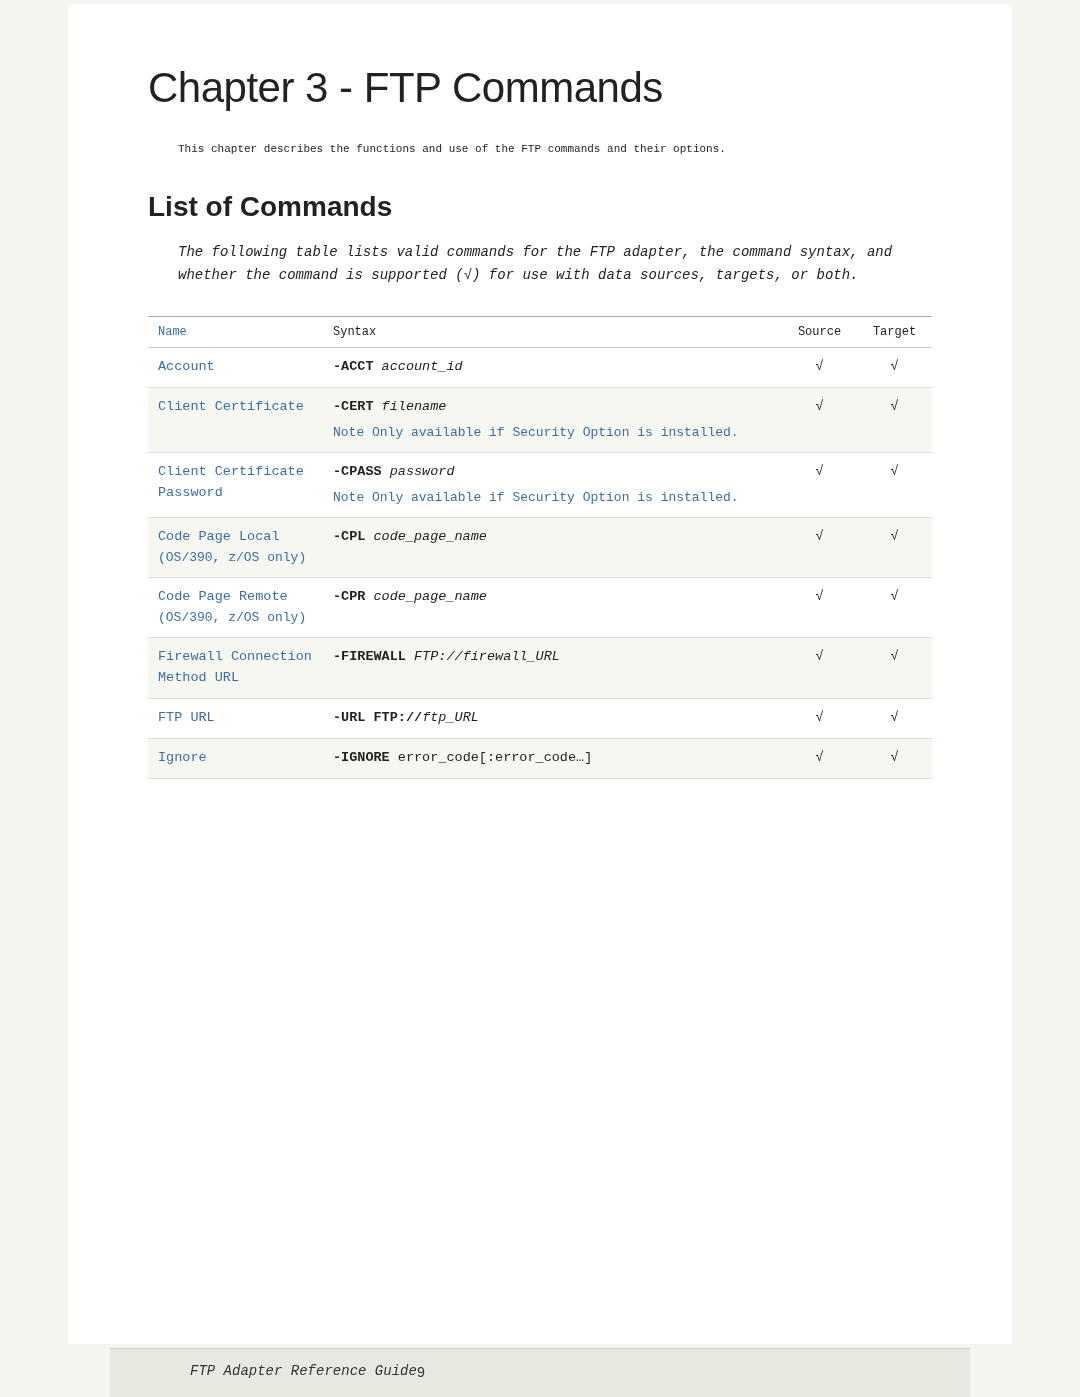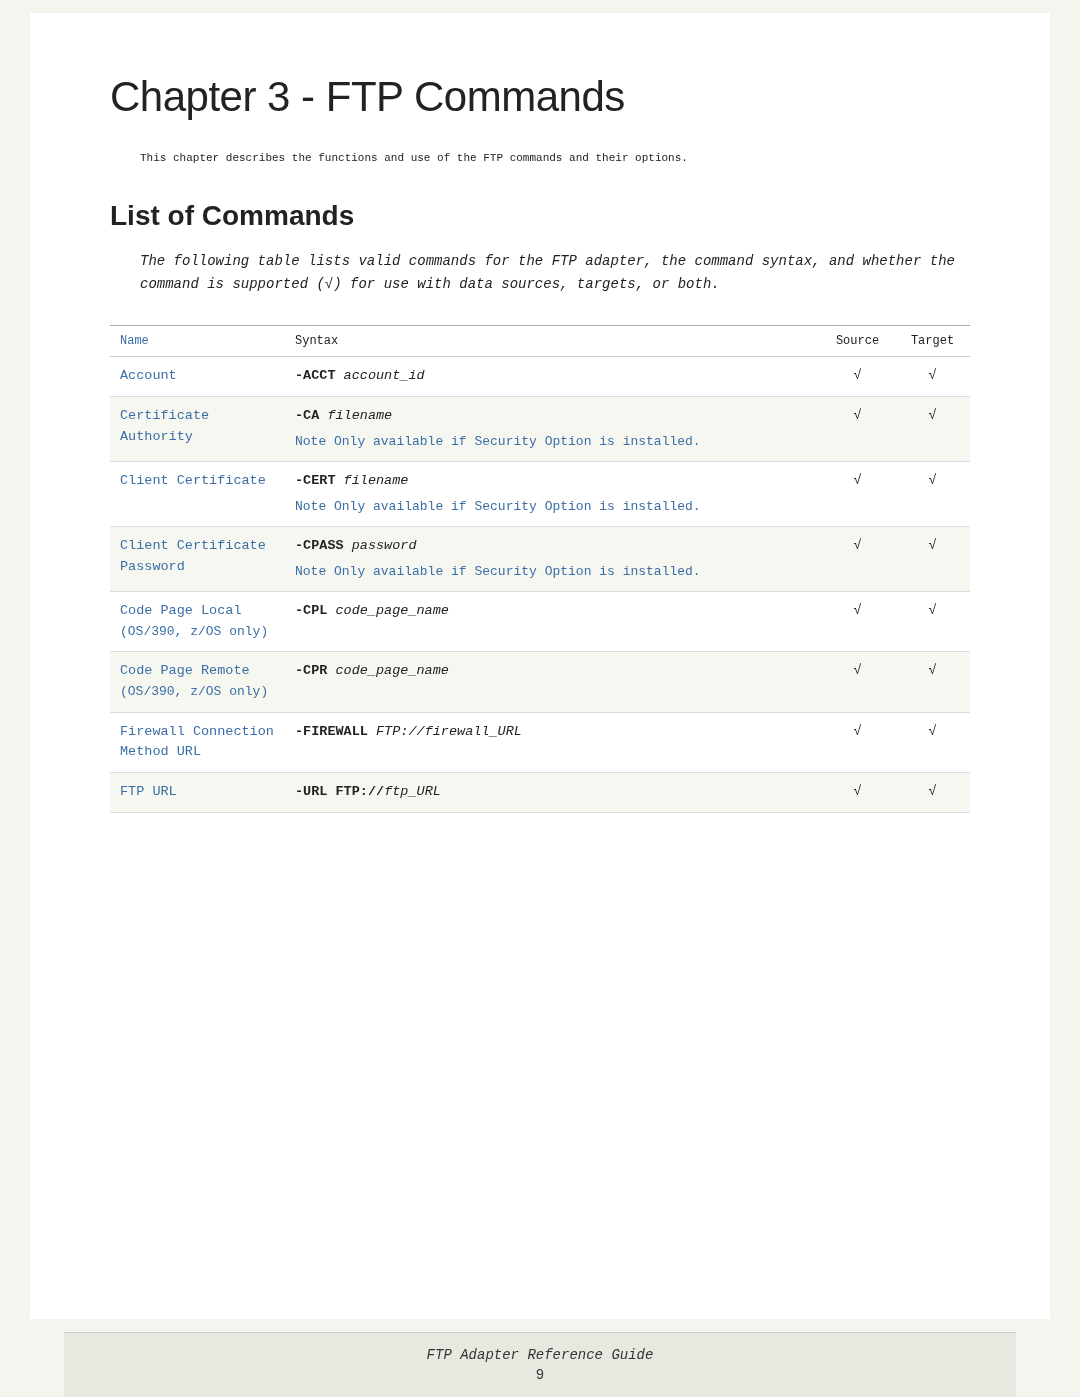--- a/index.html
+++ b/index.html
@@ -8,22 +8,22 @@
       font-family: 'Times New Roman', Times, serif;
       font-size: 15px;
       color: #222;
       display: flex;
       flex-direction: column;
       min-height: 1397px;
       width: 1080px;
     }
     .page {
       background: #ffffff;
-      width: 1020px;
-      margin: 13px auto;
+      width: 944px;
+      margin: 4px auto;
       padding: 60px 80px 40px 80px;
       flex: 1;
       position: relative;
     }
     .chapter-title {
       font-family: Arial, Helvetica, sans-serif;
       font-size: 42px;
       font-weight: normal;
       color: #222;
       margin-bottom: 28px;
@@ -116,25 +116,25 @@
     }
     .note-text {
       color: #3a6ea5;
       font-family: 'Courier New', Courier, monospace;
       font-size: 13px;
       margin-top: 5px;
       display: block;
     }
     .footer {
       background: #e8e8e0;
-      width: 952px;
+      width: 860px;
       margin: 0 auto;
       padding: 14px 80px;
       display: flex;
-      flex-direction: column;
+      flex-direction: row;
       align-items: center;
       border-top: 1px solid #ccc;
     }
     .footer-title {
       font-family: 'Courier New', Courier, monospace;
       font-style: italic;
       font-size: 14px;
       color: #333;
       margin-bottom: 4px;
     }
@@ -175,30 +175,20 @@
     <tbody id="table-body">
     <tr>
           <td class="col-name"><a class="name-link" href="#">Account</a></td>
           <td class="col-syntax">
             <div><span class="cmd-bold">-ACCT</span><span class="cmd-italic"> account_id</span></div>
           </td>
           <td class="col-source">√</td>
           <td class="col-target">√</td>
         </tr>
         <tr>
-          <td class="col-name"><a class="name-link" href="#">Certificate Authority</a></td>
-          <td class="col-syntax">
-            <div><span class="cmd-bold">-CA</span><span class="cmd-italic"> filename</span></div>
-            <span class="note-text">Note Only available if Security Option is
-installed.</span>
-          </td>
-          <td class="col-source">√</td>
-          <td class="col-target">√</td>
-        </tr>
-        <tr>
           <td class="col-name"><a class="name-link" href="#">Client Certificate</a></td>
           <td class="col-syntax">
             <div><span class="cmd-bold">-CERT</span><span class="cmd-italic"> filename</span></div>
             <span class="note-text">Note Only available if Security Option is
 installed.</span>
           </td>
           <td class="col-source">√</td>
           <td class="col-target">√</td>
         </tr>
         <tr>
@@ -232,20 +222,28 @@
           <td class="col-syntax">
             <div><span class="cmd-bold">-FIREWALL</span><span class="cmd-italic"> FTP://firewall_URL</span></div>
           </td>
           <td class="col-source">√</td>
           <td class="col-target">√</td>
         </tr>
         <tr>
           <td class="col-name"><a class="name-link" href="#">FTP URL</a></td>
           <td class="col-syntax">
             <div><span class="cmd-bold">-URL FTP://</span><span class="cmd-italic">ftp_URL</span></div>
+          </td>
+          <td class="col-source">√</td>
+          <td class="col-target">√</td>
+        </tr>
+        <tr>
+          <td class="col-name"><a class="name-link" href="#">Ignore</a></td>
+          <td class="col-syntax">
+            <div><span class="cmd-bold">-IGNORE</span><span> error_code[:error_code…]</span></div>
           </td>
           <td class="col-source">√</td>
           <td class="col-target">√</td>
         </tr>
       </tbody>
   </table>
 </div>
 
 <div class="footer">
   <div class="footer-title">FTP Adapter Reference Guide</div>

